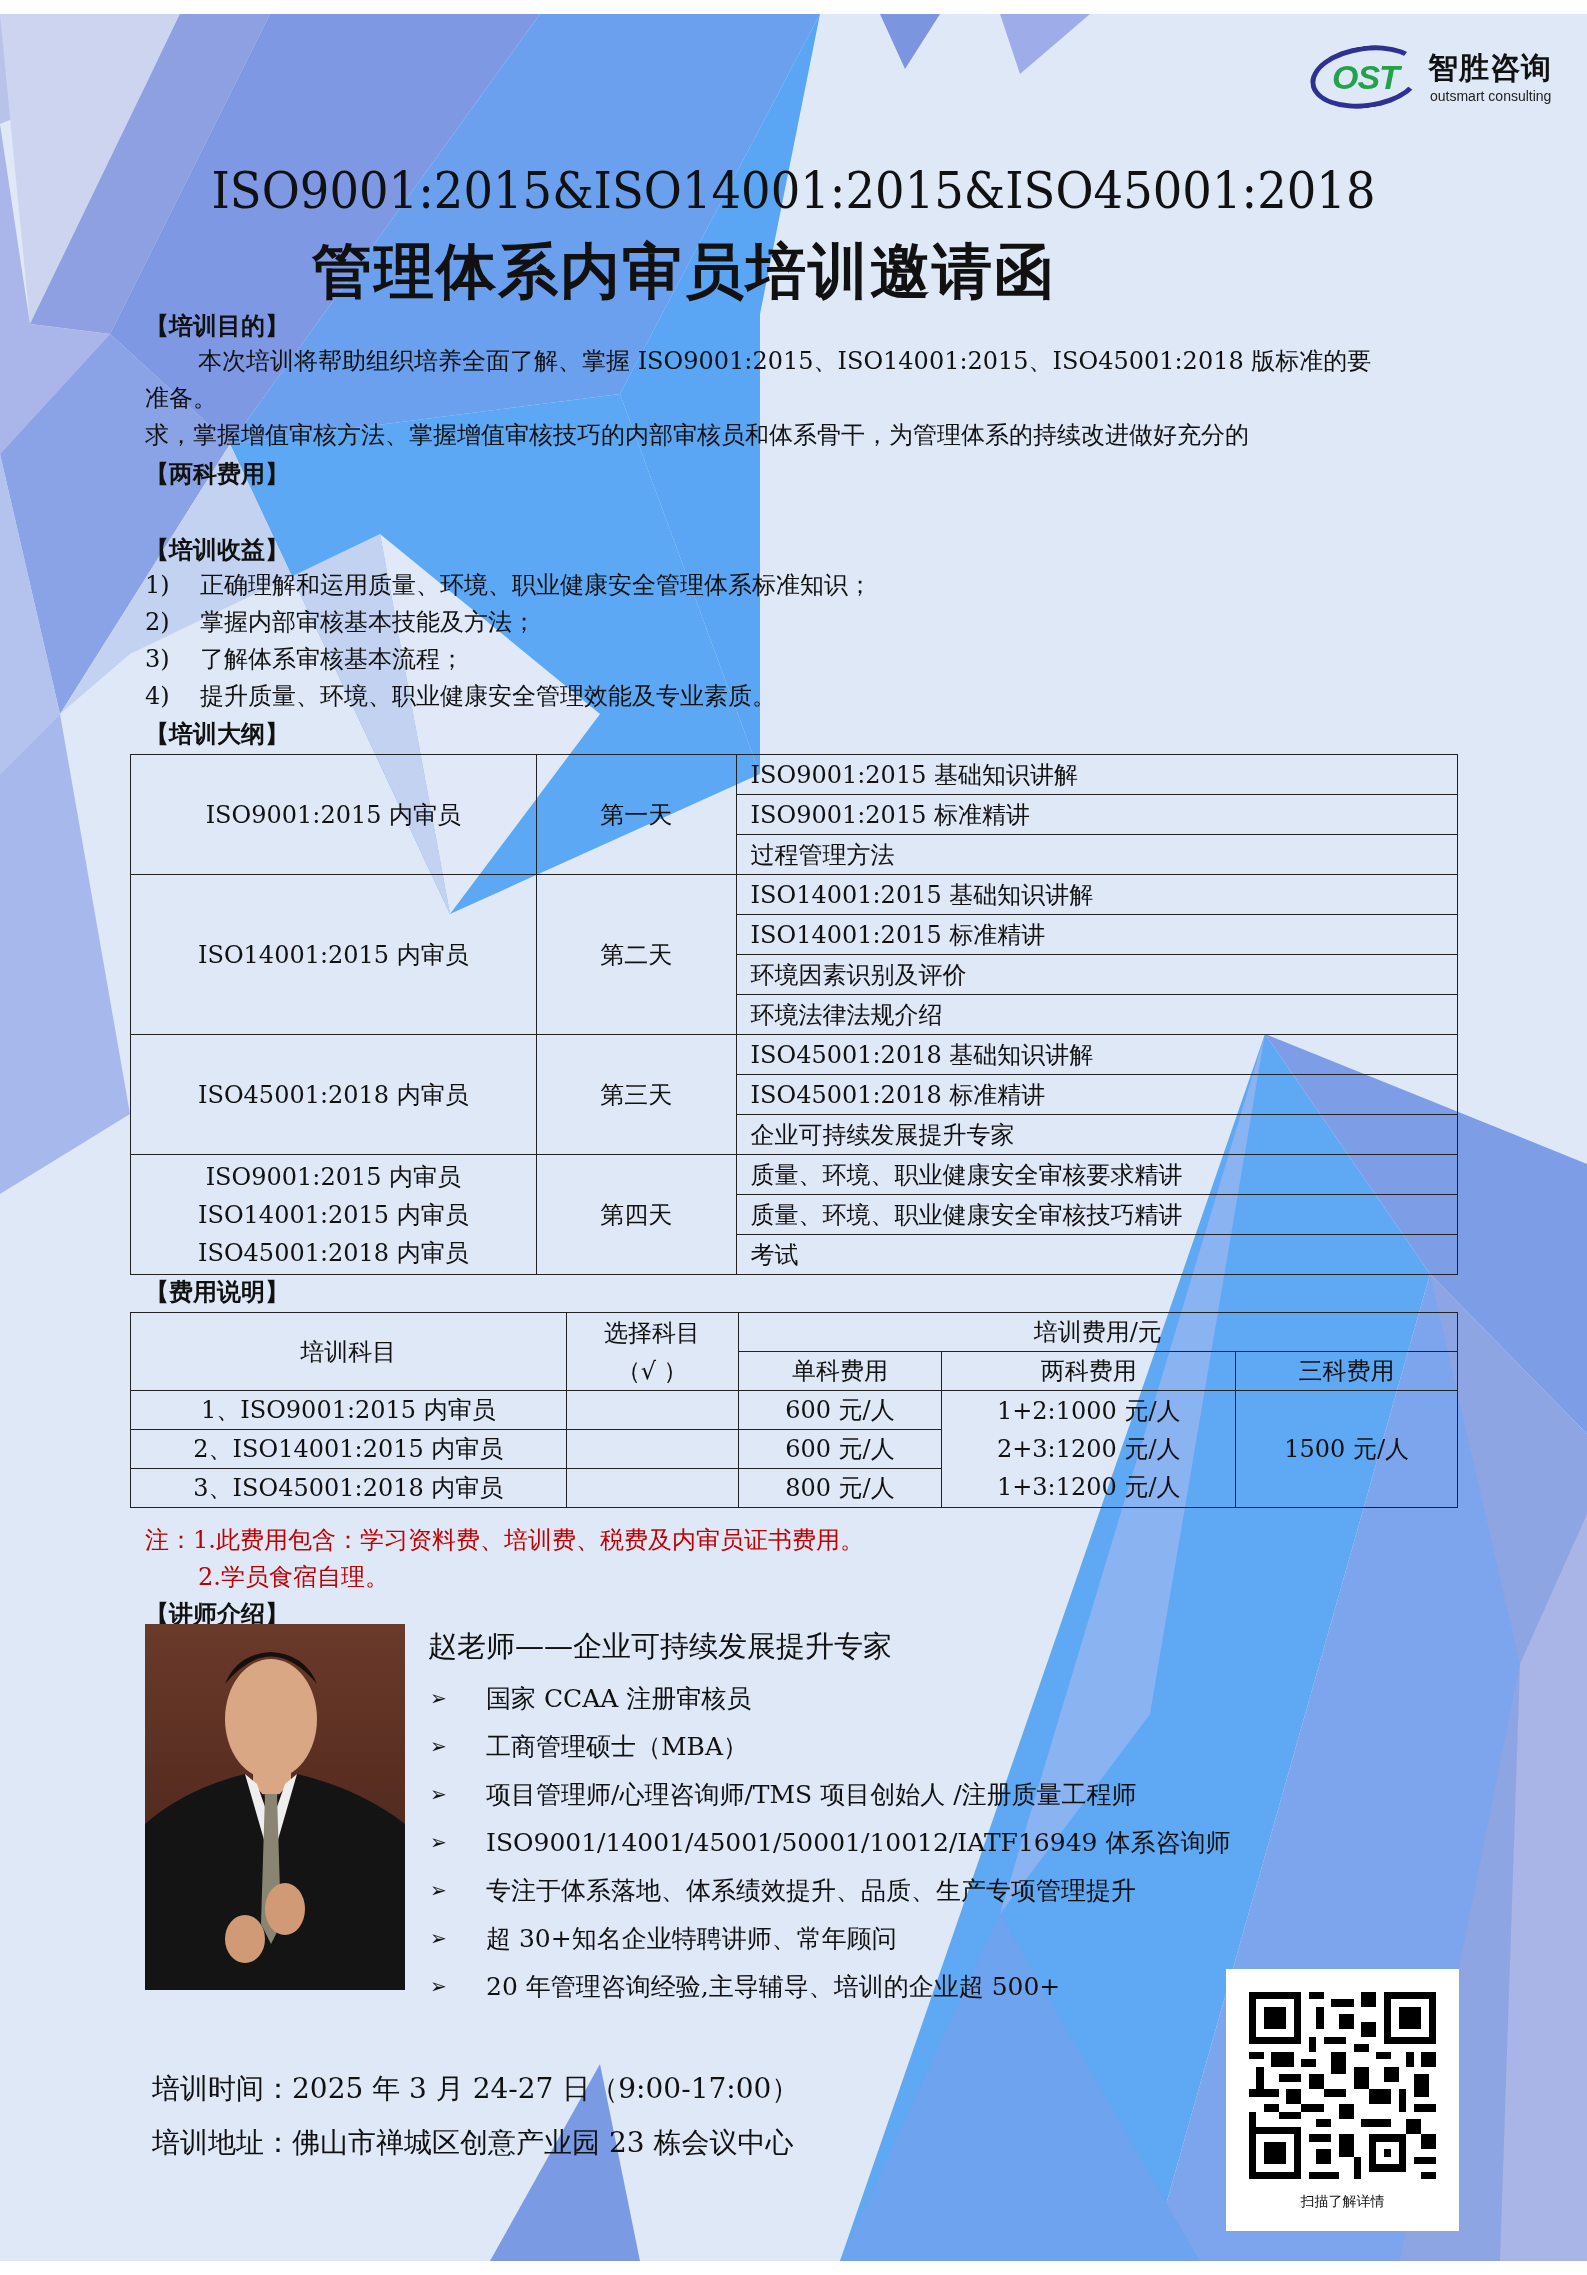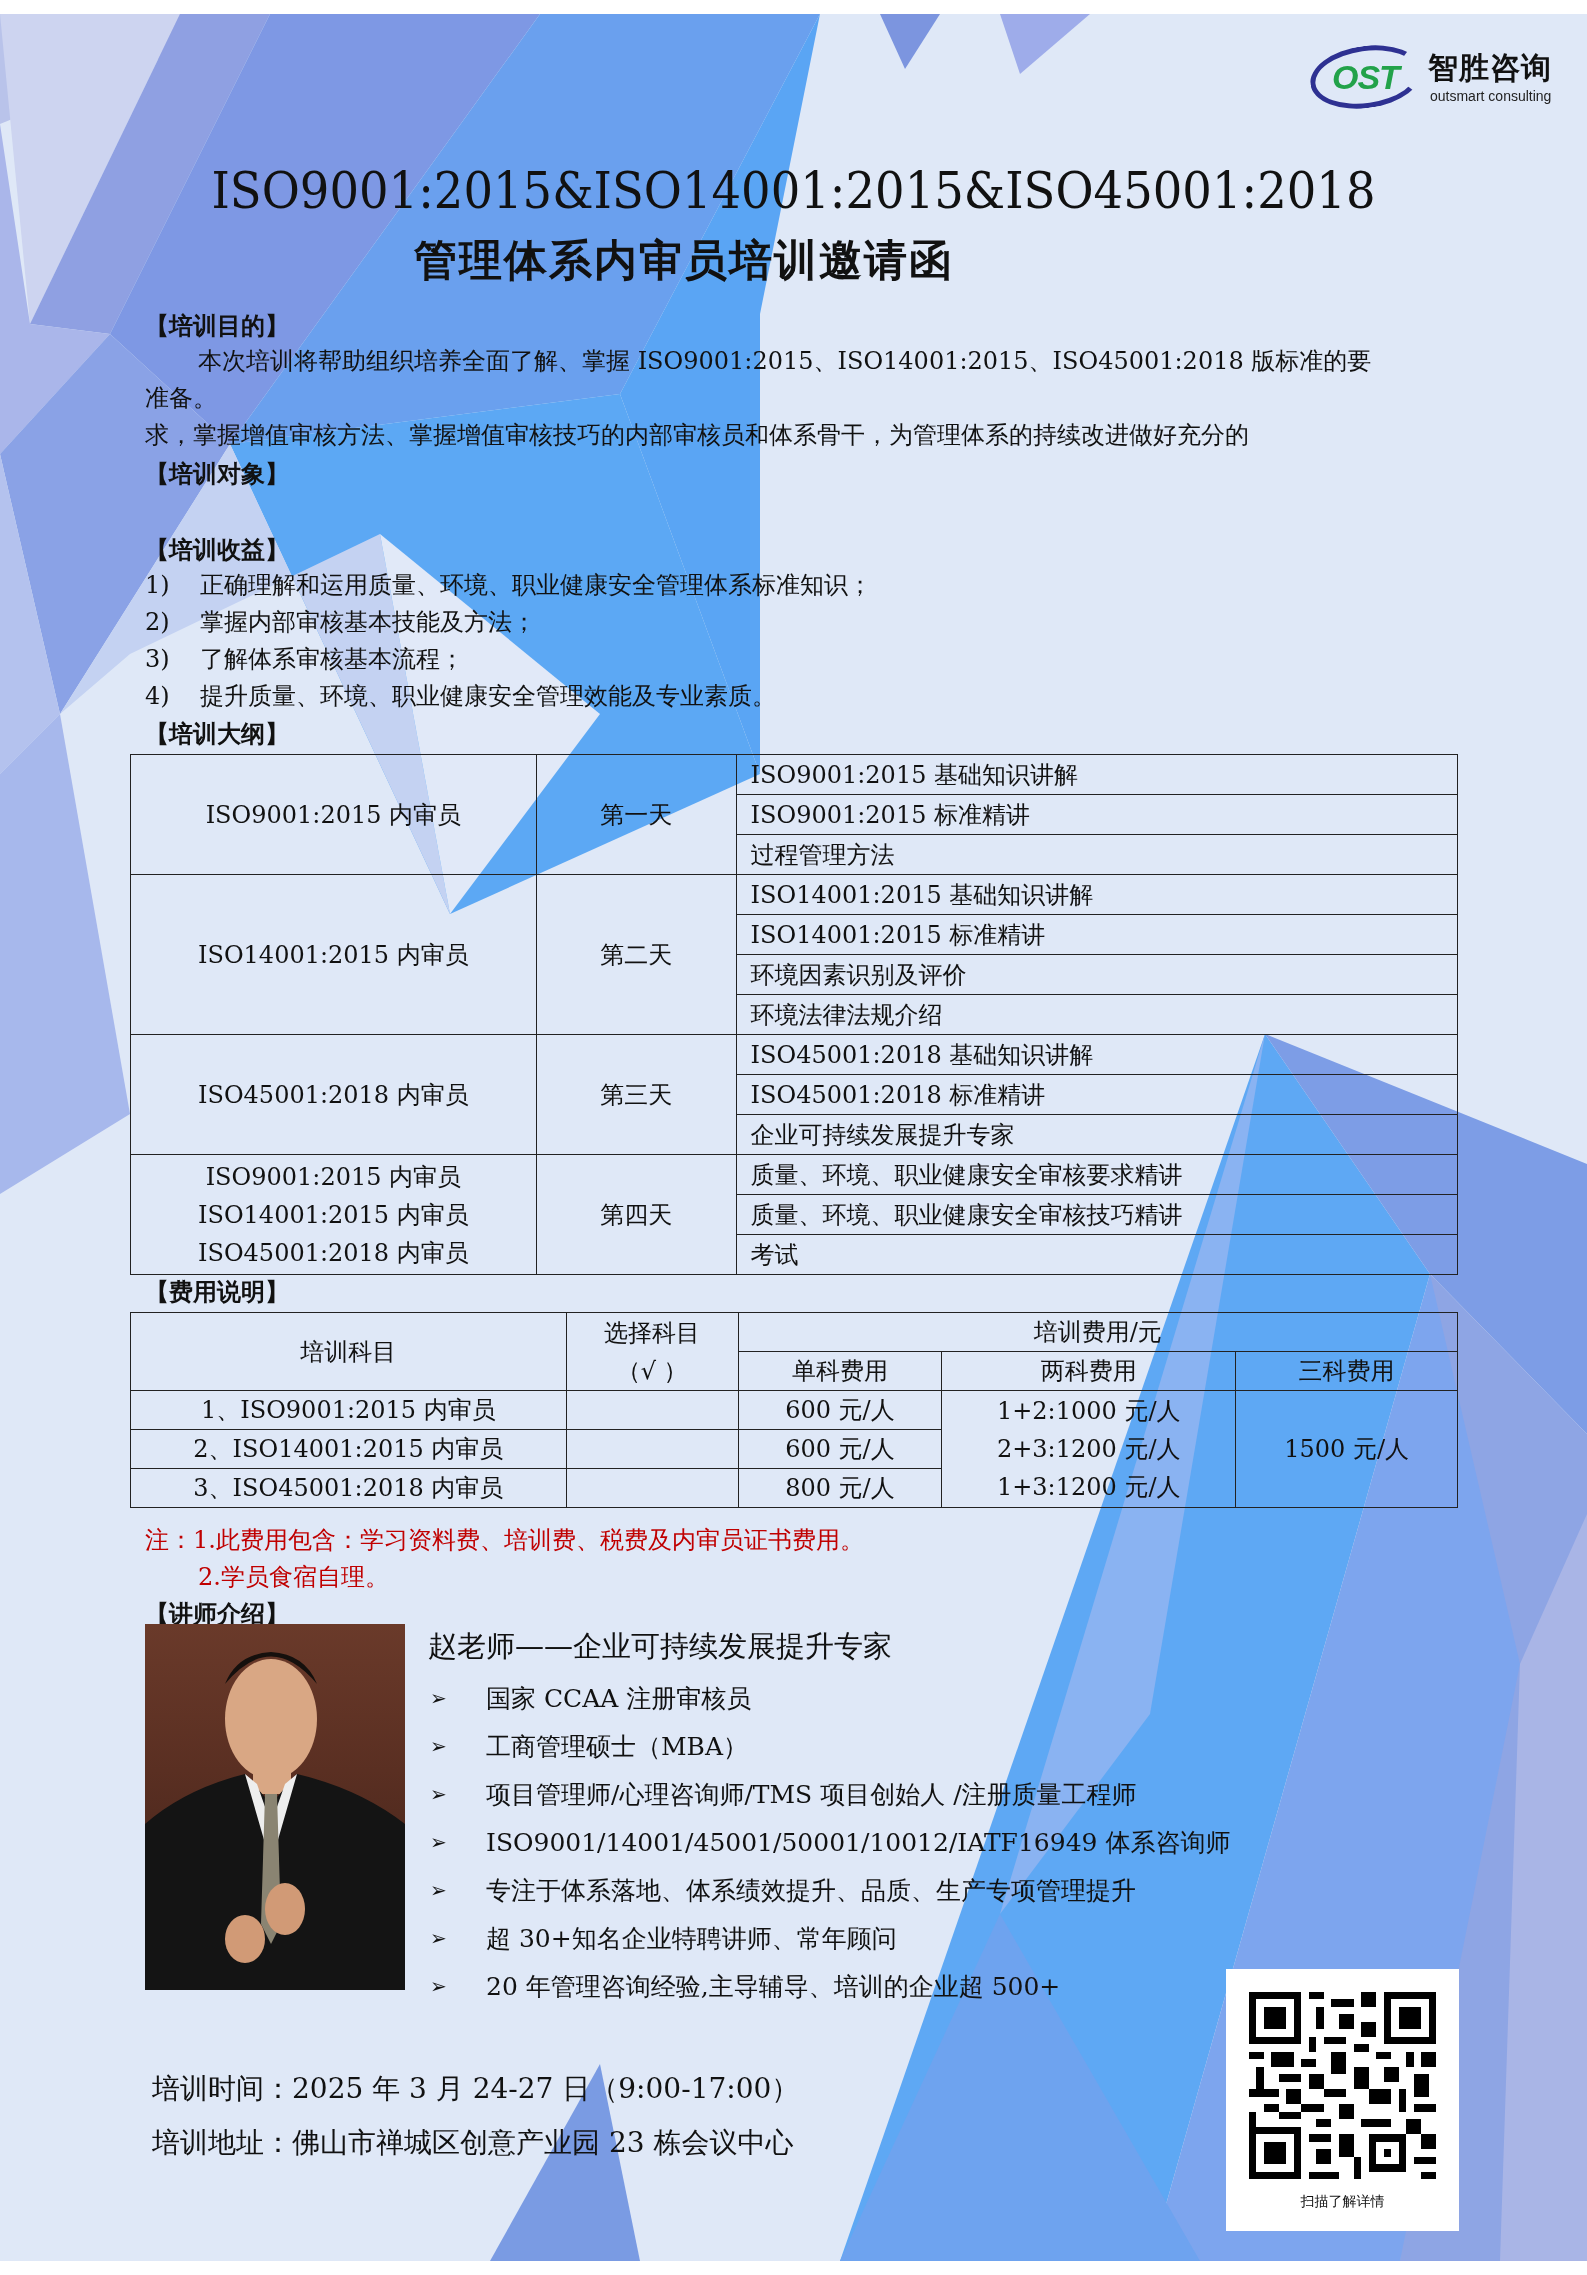--- a/index.html
+++ b/index.html
@@ -6,21 +6,21 @@
   body{width:1587px;height:2275px;background:#ffffff;position:relative;overflow:hidden;font-family:"DejaVu Serif","Liberation Serif",serif;color:#111;}
   .page{position:absolute;left:0;top:14px;width:1587px;height:2247px;background:#dfe8f7;overflow:hidden;}
   .bg{position:absolute;left:0;top:0;width:1587px;height:2247px;}
   .abs{position:absolute;}
   .logo{left:1310px;top:30px;width:260px;height:70px;text-decoration:underline;}
   .logo-ring{position:absolute;left:0;top:2px;width:112px;height:62px;border-radius:50%;border:5px solid #2e3192;border-right-color:transparent;border-top-color:#2e3192;box-sizing:border-box;transform:rotate(-8deg);}
   .logo-ost{position:absolute;left:22px;top:14px;font-family:"Liberation Sans",sans-serif;font-style:italic;font-weight:bold;font-size:34px;color:#22a24a;letter-spacing:-1px;}
   .logo-cn{position:absolute;left:118px;top:4px;font-family:"DejaVu Sans",sans-serif;font-weight:bold;font-size:30px;color:#111;letter-spacing:1px;}
   .logo-en{position:absolute;left:120px;top:44px;font-family:"Liberation Sans",sans-serif;font-size:14px;color:#222;}
   .title1{left:0;width:1587px;top:148px;text-align:center;font-size:50px;font-family:"DejaVu Serif",serif;letter-spacing:0px;transform:scaleX(0.93);transform-origin:center;}
-  .title2{left:0;width:1368px;top:218px;text-align:center;font-size:43px;font-weight:bold;font-family:Liberation Sans, sans-serif;letter-spacing:2px;}
+  .title2{left:0;width:1368px;top:218px;text-align:center;font-size:60px;font-weight:bold;font-family:Liberation Sans, sans-serif;letter-spacing:2px;}
   .sec{font-size:24px;font-weight:bold;}
   .txt{font-size:24px;line-height:37px;}
   .red{color:#c00000;}
   table{border-collapse:collapse;position:absolute;font-size:24px;}
   td{border:1.5px solid #222;padding:0 14px;height:37px;box-sizing:border-box;}
   .c{text-align:center;}
   .bullet-row{display:flex;align-items:center;height:48px;font-size:25px;}
   .arrow{width:56px;font-size:20px;}
   .photo{left:145px;top:1610px;width:260px;height:366px;background:linear-gradient(180deg,#6a3a2a 0%,#5a2f22 40%,#3a1f17 100%);overflow:hidden;}
   .qr{left:1226px;top:1955px;width:233px;height:262px;background:#fff;}
@@ -67,21 +67,21 @@
   <div class="abs title1">ISO9001:2015&amp;ISO14001:2015&amp;ISO45001:2018</div>
   <div class="abs title2">管理体系内审员培训邀请函</div>
 
   <div class="abs sec" style="left:145px;top:296px;">【培训目的】</div>
   <div class="abs txt" style="left:145px;top:329px;width:1320px;">
     <div style="padding-left:53px;">本次培训将帮助组织培养全面了解、掌握 ISO9001:2015、ISO14001:2015、ISO45001:2018 版标准的要</div>
     <div>准备。</div>
     <div>求，掌握增值审核方法、掌握增值审核技巧的内部审核员和体系骨干，为管理体系的持续改进做好充分的</div>
   </div>
 
-  <div class="abs sec" style="left:145px;top:444px;">【培训对象】</div>
+  <div class="abs sec" style="left:145px;top:444px;">【两科费用】</div>
 
   <div class="abs sec" style="left:145px;top:520px;">【培训收益】</div>
   <div class="abs txt" style="left:145px;top:553px;">
     <div style="display:flex;">
         <span style="width:55px;">1)</span>
         <span>正确理解和运用质量、环境、职业健康安全管理体系标准知识；</span>
       </div>
     <div style="display:flex;">
         <span style="width:55px;">2)</span>
         <span>掌握内部审核基本技能及方法；</span>

